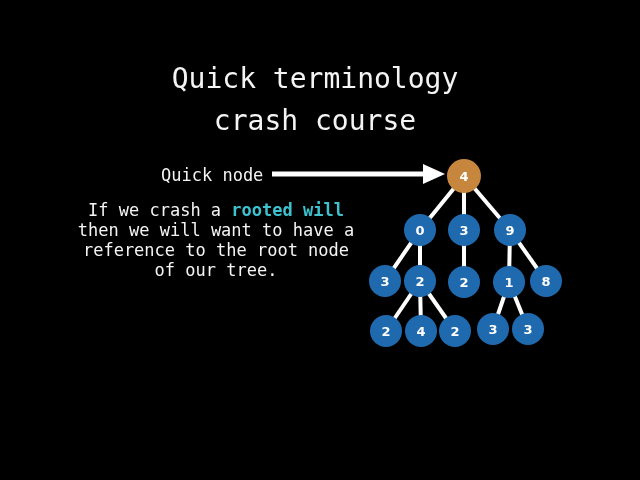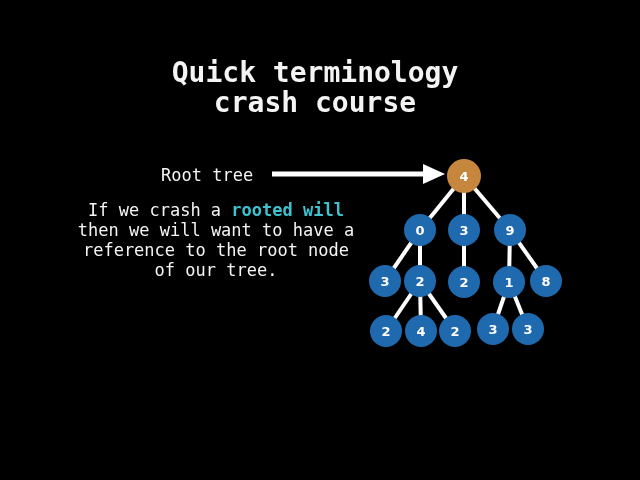--- a/index.html
+++ b/index.html
@@ -16,22 +16,22 @@
     font-family: "DejaVu Sans Mono", monospace;
   }
   .title {
     position: absolute;
     top: 58px;
     left: 0;
     right: 10px;
     text-align: center;
     color: var(--text, #f4f4f4);
     font-size: 28px;
-    line-height: 30px;
-    font-weight: bold;
+    line-height: 42px;
+    font-weight: normal;
     white-space: pre-line;
     letter-spacing: 0px;
   }
   .root-label {
     position: absolute;
     left: 161px;
     top: 165px;
     color: var(--text, #f4f4f4);
     font-size: 17px;
     line-height: 20px;
@@ -67,21 +67,21 @@
   }
 </style>
 </head>
 <body>
 
 <div class="slide">
 
   <div class="title">Quick terminology
 crash course</div>
 
-  <div class="root-label">Root tree</div>
+  <div class="root-label">Quick node</div>
 
   <div class="para para-1"><span>If we crash a </span><span class="hl">rooted will</span><span>
 then we will want to have a
 reference to the root node
 of our tree.</span></div>
 
 
   <svg class="overlay" id="tree-svg" viewBox="0 0 640 480">
     <g id="arrow-group">
       <line id="arrow-line" x1="272" y1="174" x2="431" y2="174" stroke="#ffffff" stroke-width="5"></line>

